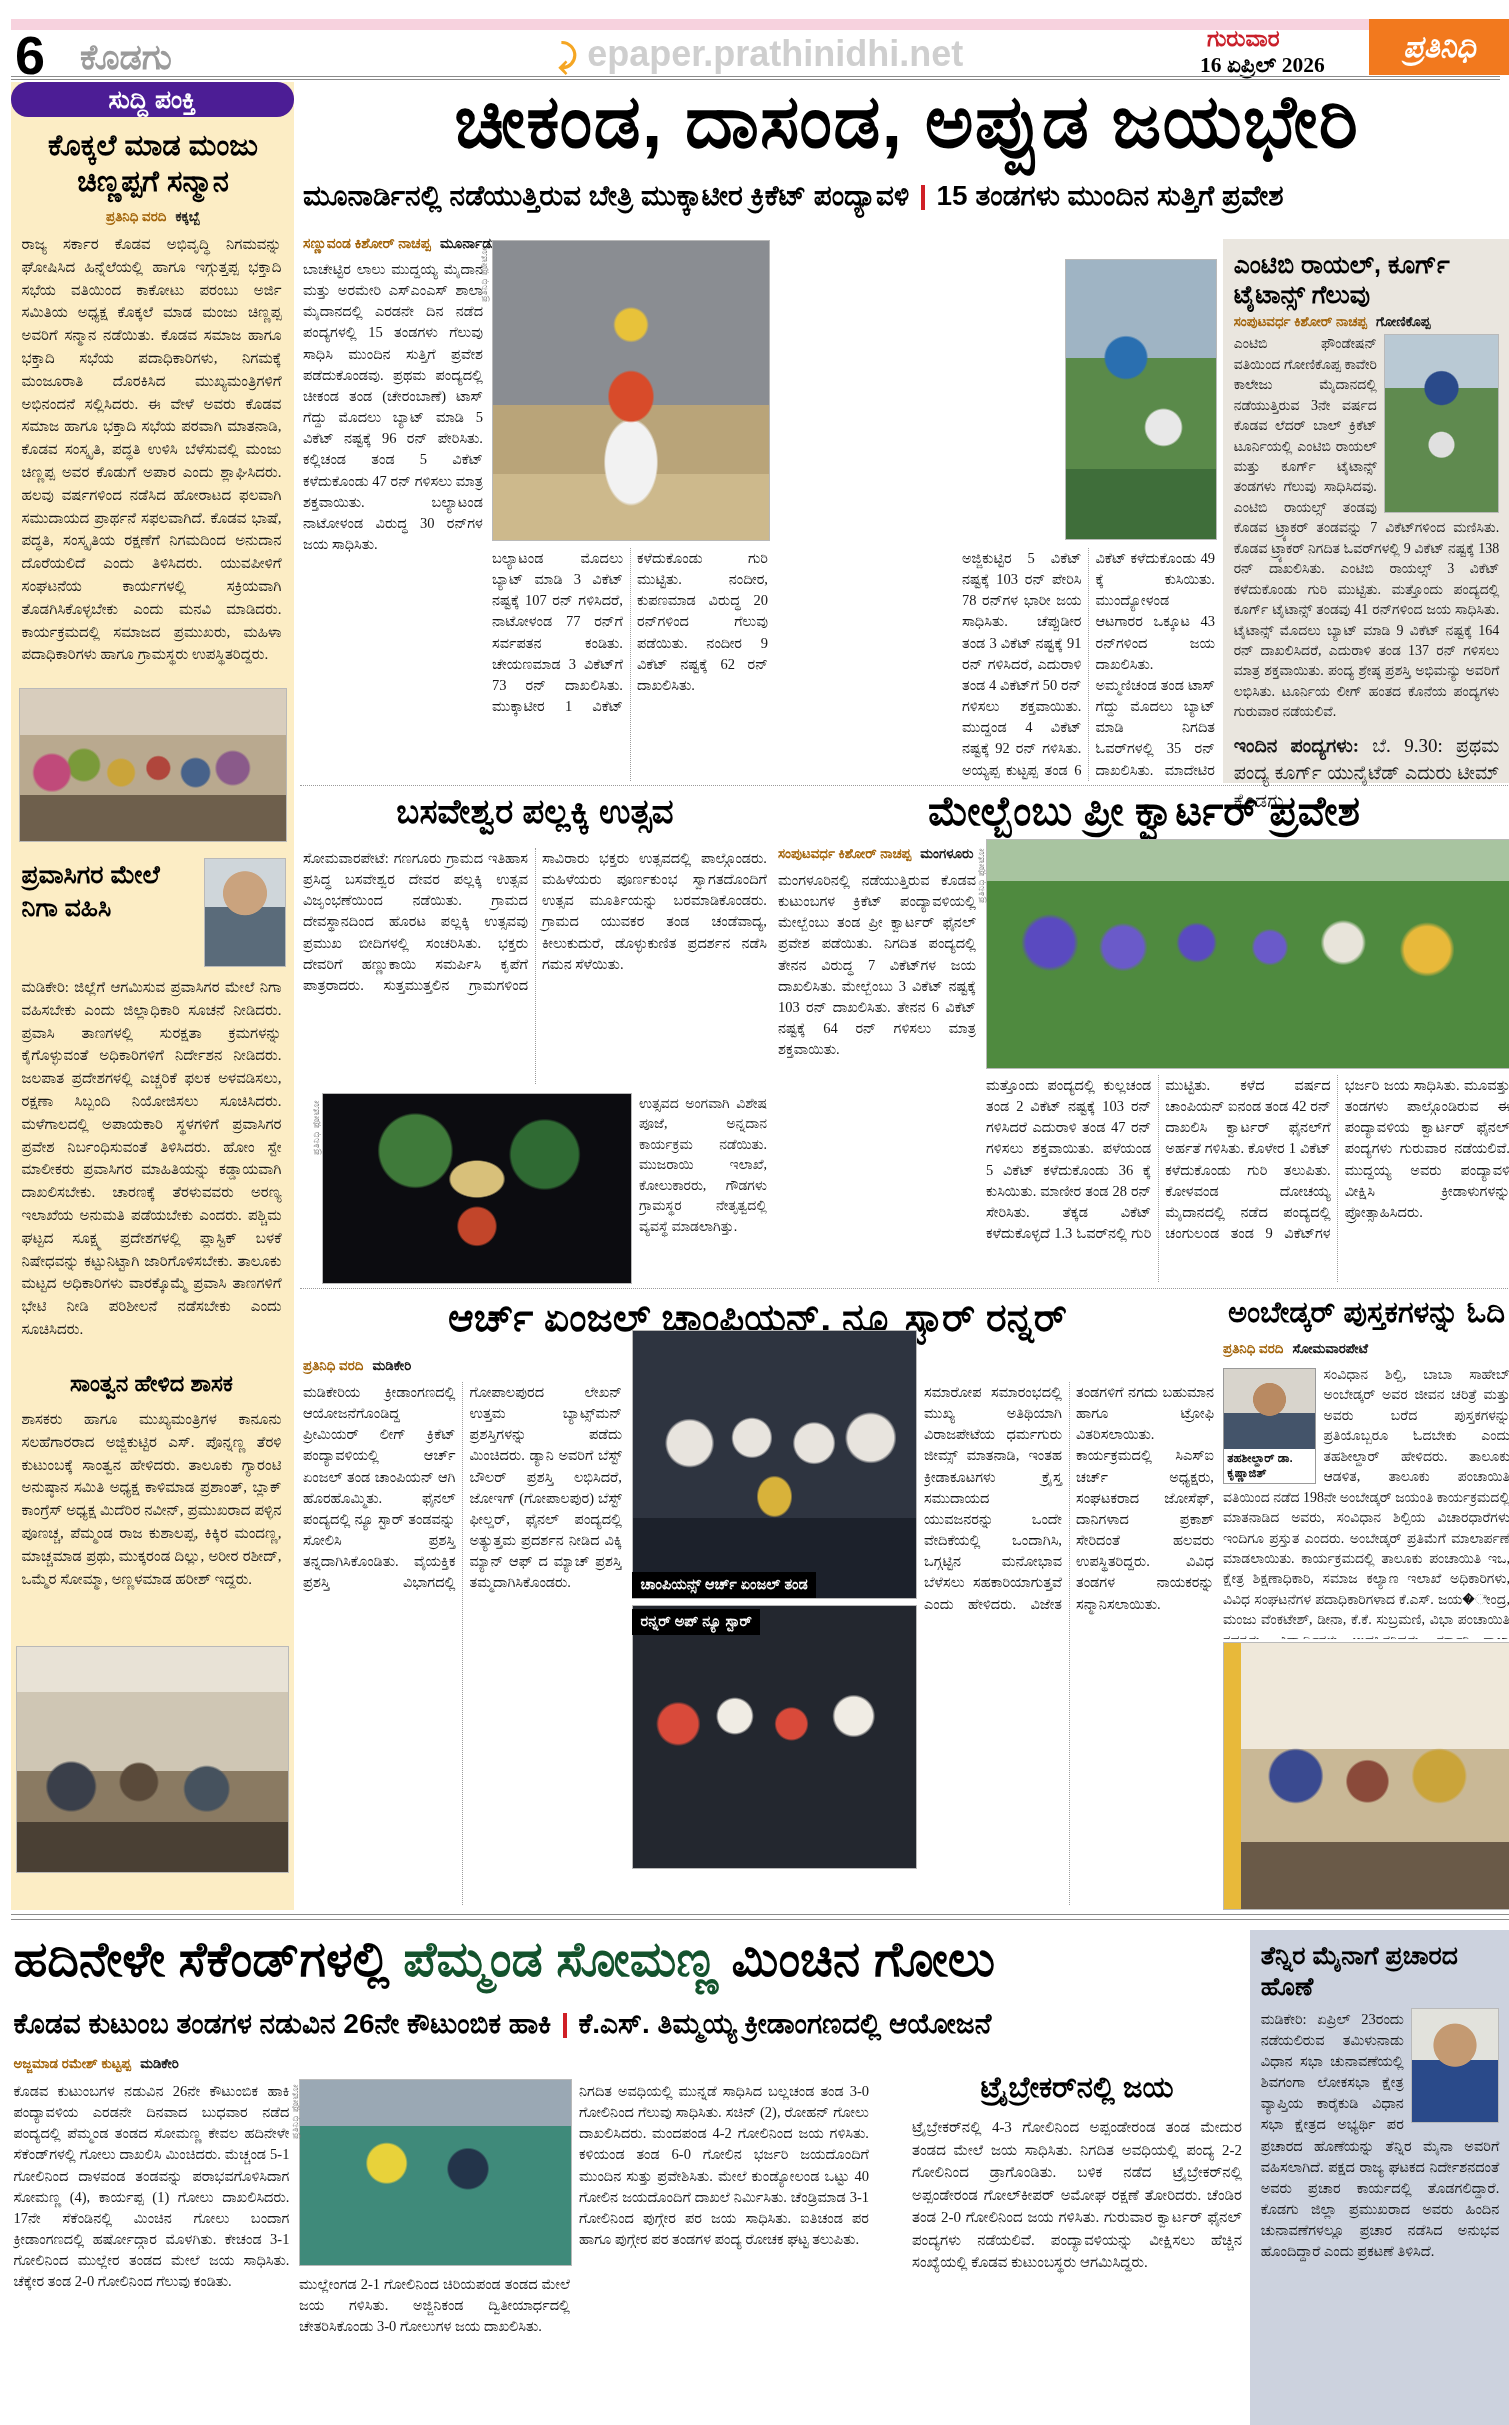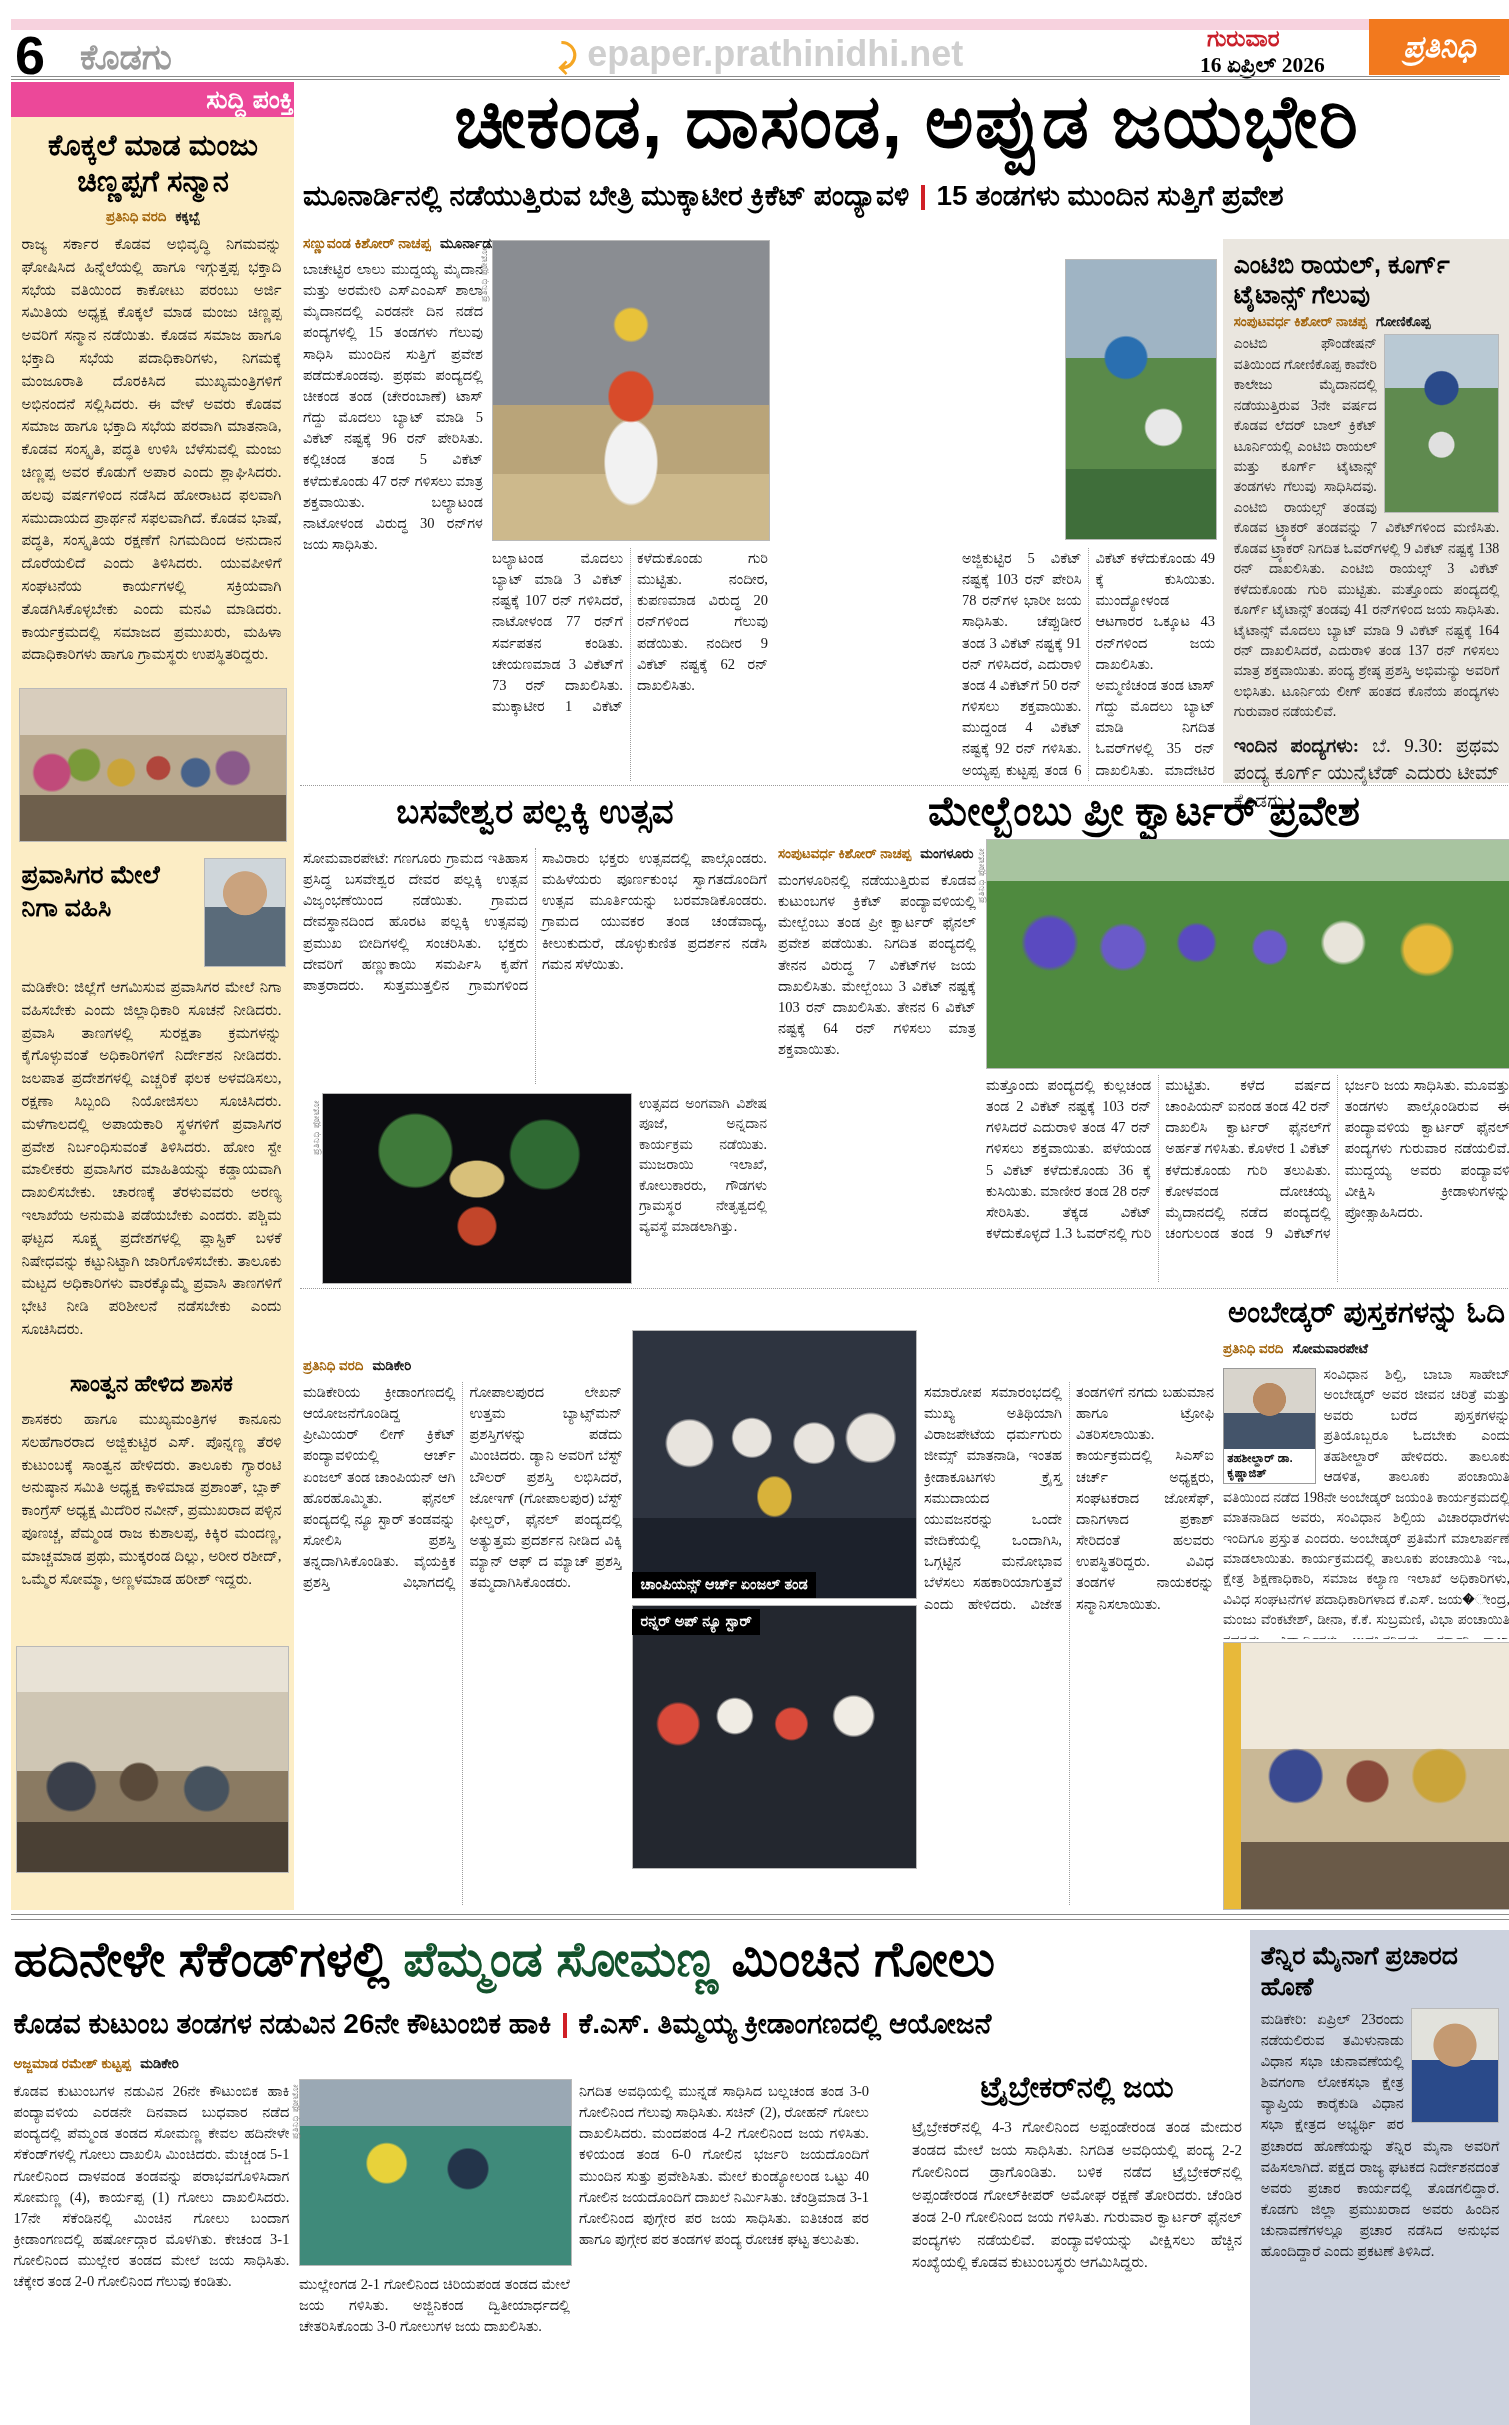--- a/index.html
+++ b/index.html
@@ -47,22 +47,22 @@
   <div class="abs" style="left:1369px;top:19.3px;width:141px;height:56px;background:#f2791e;
               display:flex;align-items:center;justify-content:center;">
     <span style="color:#fff;font-weight:bold;font-size:30px;font-style:italic;">ಪ್ರತಿನಿಧಿ</span>
   </div>
 
   <div class="rule" style="left:10.7px;top:76px;width:1489px;"></div>
   <div class="rule" style="left:10.7px;top:79px;width:1489px;border-top-width:0.5px;"></div>
 
   <div class="abs" style="left:10.7px;top:82px;width:283px;height:1828px;background:#fcedc5;"></div>
 
-  <div class="abs" style="left:10.7px;top:82px;width:283px;height:35px;background:#ec4899;
-              display:flex;align-items:center;justify-content:flex-end;">
+  <div class="abs" style="left:10.7px;top:82px;width:283px;height:35px;background:#4c1d95;
+              display:flex;align-items:center;justify-content:center;border-radius:17px;">
     <span style="color:#fff;font-weight:bold;font-size:25px;">ಸುದ್ದಿ ಪಂಕ್ತಿ</span>
   </div>
 
   <div class="abs hd" style="left:21.5px;top:127px;width:263px;font-size:29px;text-align:center;line-height:1.25;">ಕೊಕ್ಕಲೆ ಮಾಡ ಮಂಜು ಚಿಣ್ಣಪ್ಪಗೆ ಸನ್ಮಾನ</div>
 
   <div class="abs byline" style="left:21.5px;top:209px;width:263px;text-align:center;font-size:13.4px;">
     <span class="nm">ಪ್ರತಿನಿಧಿ ವರದಿ</span>
     <span class="pl">ಕಕ್ಕಬ್ಬೆ</span>
   </div>
 
@@ -176,20 +176,21 @@
                 radial-gradient(circle at 54% 47%, #6a5ac9 0 5%, transparent 6%),
                 radial-gradient(circle at 68% 45%, #e8e4da 0 5%, transparent 6%),
                 radial-gradient(circle at 84% 48%, #e8b93a 0 5%, transparent 6%),
                 linear-gradient(180deg,#a8c4a0 0 18%, #4f8a3f 18% 100%);"></div>
   <div class="vcred" style="left:976px;top:848px;">ಪ್ರತಿನಿಧಿ ಫೋಟೋ</div>
 
   <div class="abs body-text cols-3" style="left:986px;top:1075px;width:524px;height:207px;overflow:hidden;">ಮತ್ತೊಂದು ಪಂದ್ಯದಲ್ಲಿ ಕುಲ್ಲಚಂಡ ತಂಡ 2 ವಿಕೆಟ್ ನಷ್ಟಕ್ಕೆ 103 ರನ್ ಗಳಿಸಿದರೆ ಎದುರಾಳಿ ತಂಡ 47 ರನ್ ಗಳಿಸಲು ಶಕ್ತವಾಯಿತು. ಪಳೆಯಂಡ 5 ವಿಕೆಟ್ ಕಳೆದುಕೊಂಡು 36 ಕ್ಕೆ ಕುಸಿಯಿತು. ಮಾಣೀರ ತಂಡ 28 ರನ್ ಸೇರಿಸಿತು. ತೆಕ್ಕಡ ವಿಕೆಟ್ ಕಳೆದುಕೊಳ್ಳದೆ 1.3 ಓವರ್‌ನಲ್ಲಿ ಗುರಿ ಮುಟ್ಟಿತು. ಕಳೆದ ವರ್ಷದ ಚಾಂಪಿಯನ್ ಐನಂಡ ತಂಡ 42 ರನ್ ದಾಖಲಿಸಿ ಕ್ವಾರ್ಟರ್ ಫೈನಲ್‌ಗೆ ಅರ್ಹತೆ ಗಳಿಸಿತು. ಕೊಳೇರ 1 ವಿಕೆಟ್ ಕಳೆದುಕೊಂಡು ಗುರಿ ತಲುಪಿತು. ಕೋಳವಂಡ ದೋಚಯ್ಯ ಮೈದಾನದಲ್ಲಿ ನಡೆದ ಪಂದ್ಯದಲ್ಲಿ ಚಂಗುಲಂಡ ತಂಡ 9 ವಿಕೆಟ್‌ಗಳ ಭರ್ಜರಿ ಜಯ ಸಾಧಿಸಿತು. ಮೂವತ್ತು ತಂಡಗಳು ಪಾಲ್ಗೊಂಡಿರುವ ಈ ಪಂದ್ಯಾವಳಿಯ ಕ್ವಾರ್ಟರ್ ಫೈನಲ್ ಪಂದ್ಯಗಳು ಗುರುವಾರ ನಡೆಯಲಿವೆ. ಮುದ್ದಯ್ಯ ಅವರು ಪಂದ್ಯಾವಳಿ ವೀಕ್ಷಿಸಿ ಕ್ರೀಡಾಳುಗಳನ್ನು ಪ್ರೋತ್ಸಾಹಿಸಿದರು.</div>
 
   <div class="dotrule" style="left:300px;top:1288px;width:1210px;"></div>
 
+  <div class="abs hd" style="left:303px;top:1297px;width:909px;font-size:39px;text-align:center;">ಆರ್ಚ್ ಏಂಜಲ್ ಚಾಂಪಿಯನ್, ನ್ಯೂ ಸ್ಟಾರ್ ರನ್ನರ್</div>
   <div class="abs byline" style="left:303px;top:1358px;font-size:13.4px;">
     <span class="nm">ಪ್ರತಿನಿಧಿ ವರದಿ</span>
     <span class="pl">ಮಡಿಕೇರಿ</span>
   </div>
   <div class="abs body-text cols-2" style="left:303px;top:1382px;width:319px;height:523px;overflow:hidden;">ಮಡಿಕೇರಿಯ ಕ್ರೀಡಾಂಗಣದಲ್ಲಿ ಆಯೋಜನೆಗೊಂಡಿದ್ದ ಪ್ರೀಮಿಯರ್ ಲೀಗ್ ಕ್ರಿಕೆಟ್ ಪಂದ್ಯಾವಳಿಯಲ್ಲಿ ಆರ್ಚ್ ಏಂಜಲ್ ತಂಡ ಚಾಂಪಿಯನ್ ಆಗಿ ಹೊರಹೊಮ್ಮಿತು. ಫೈನಲ್ ಪಂದ್ಯದಲ್ಲಿ ನ್ಯೂ ಸ್ಟಾರ್ ತಂಡವನ್ನು ಸೋಲಿಸಿ ಪ್ರಶಸ್ತಿ ತನ್ನದಾಗಿಸಿಕೊಂಡಿತು. ವೈಯಕ್ತಿಕ ಪ್ರಶಸ್ತಿ ವಿಭಾಗದಲ್ಲಿ ಗೋಪಾಲಪುರದ ಲೇಖನ್ ಉತ್ತಮ ಬ್ಯಾಟ್ಸ್‌ಮನ್ ಪ್ರಶಸ್ತಿಗಳನ್ನು ಪಡೆದು ಮಿಂಚಿದರು. ಡ್ಯಾನಿ ಅವರಿಗೆ ಬೆಸ್ಟ್ ಬೌಲರ್ ಪ್ರಶಸ್ತಿ ಲಭಿಸಿದರೆ, ಜೋಇಗ್ (ಗೋಪಾಲಪುರ) ಬೆಸ್ಟ್ ಫೀಲ್ಡರ್, ಫೈನಲ್ ಪಂದ್ಯದಲ್ಲಿ ಅತ್ಯುತ್ತಮ ಪ್ರದರ್ಶನ ನೀಡಿದ ವಿಕ್ಕಿ ಮ್ಯಾನ್ ಆಫ್ ದ ಮ್ಯಾಚ್ ಪ್ರಶಸ್ತಿ ತಮ್ಮದಾಗಿಸಿಕೊಂಡರು.</div>
 
   <div class="photo" style="left:632px;top:1330px;width:283px;height:267px;
               background:
                 radial-gradient(ellipse at 50% 62%, #d8b23a 0 8%, transparent 9%),
                 radial-gradient(circle at 20% 42%, #e8e4de 0 8%, transparent 9%),

